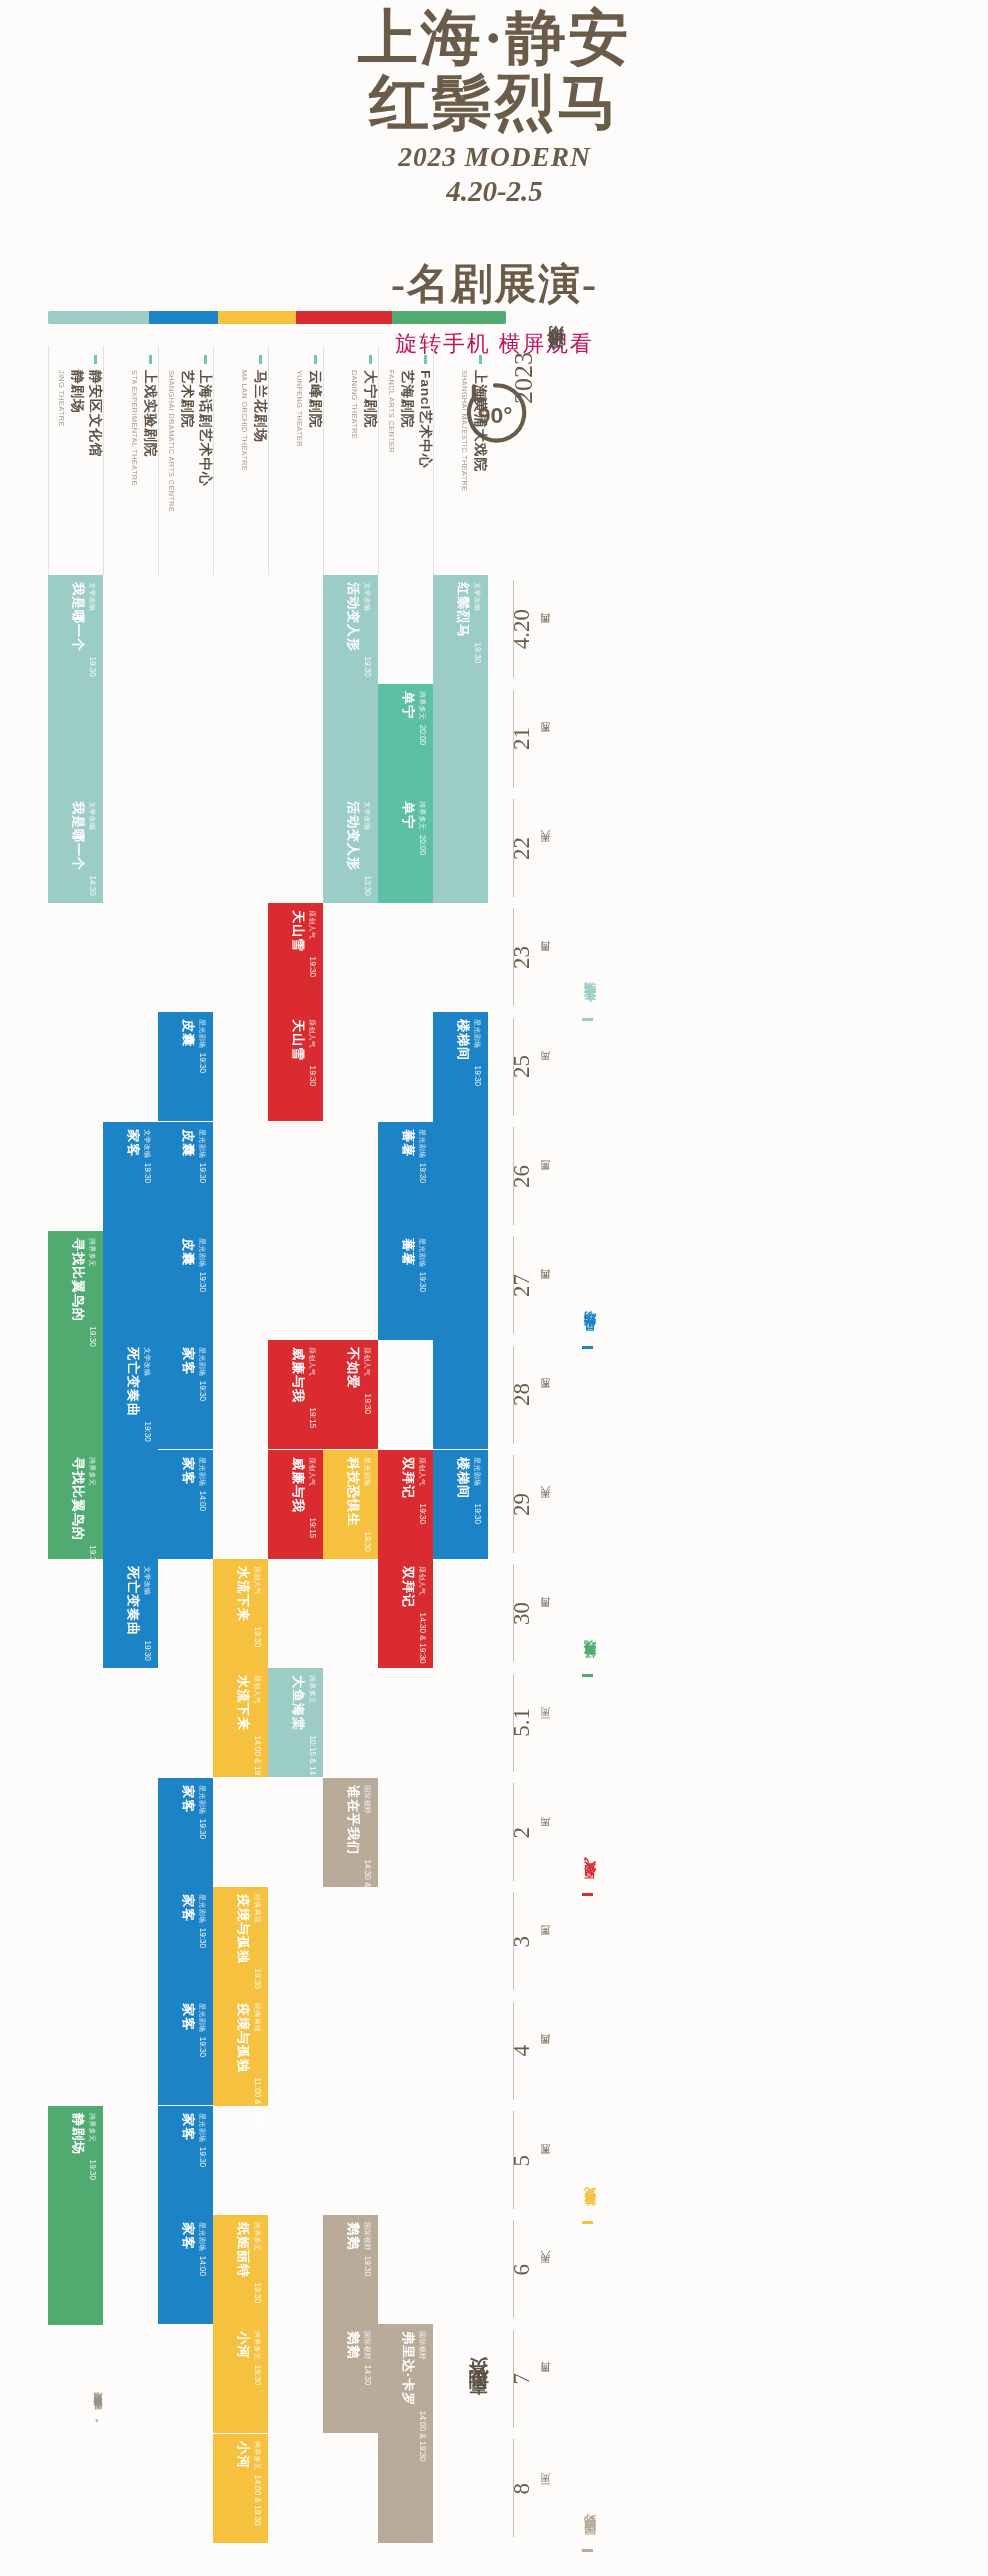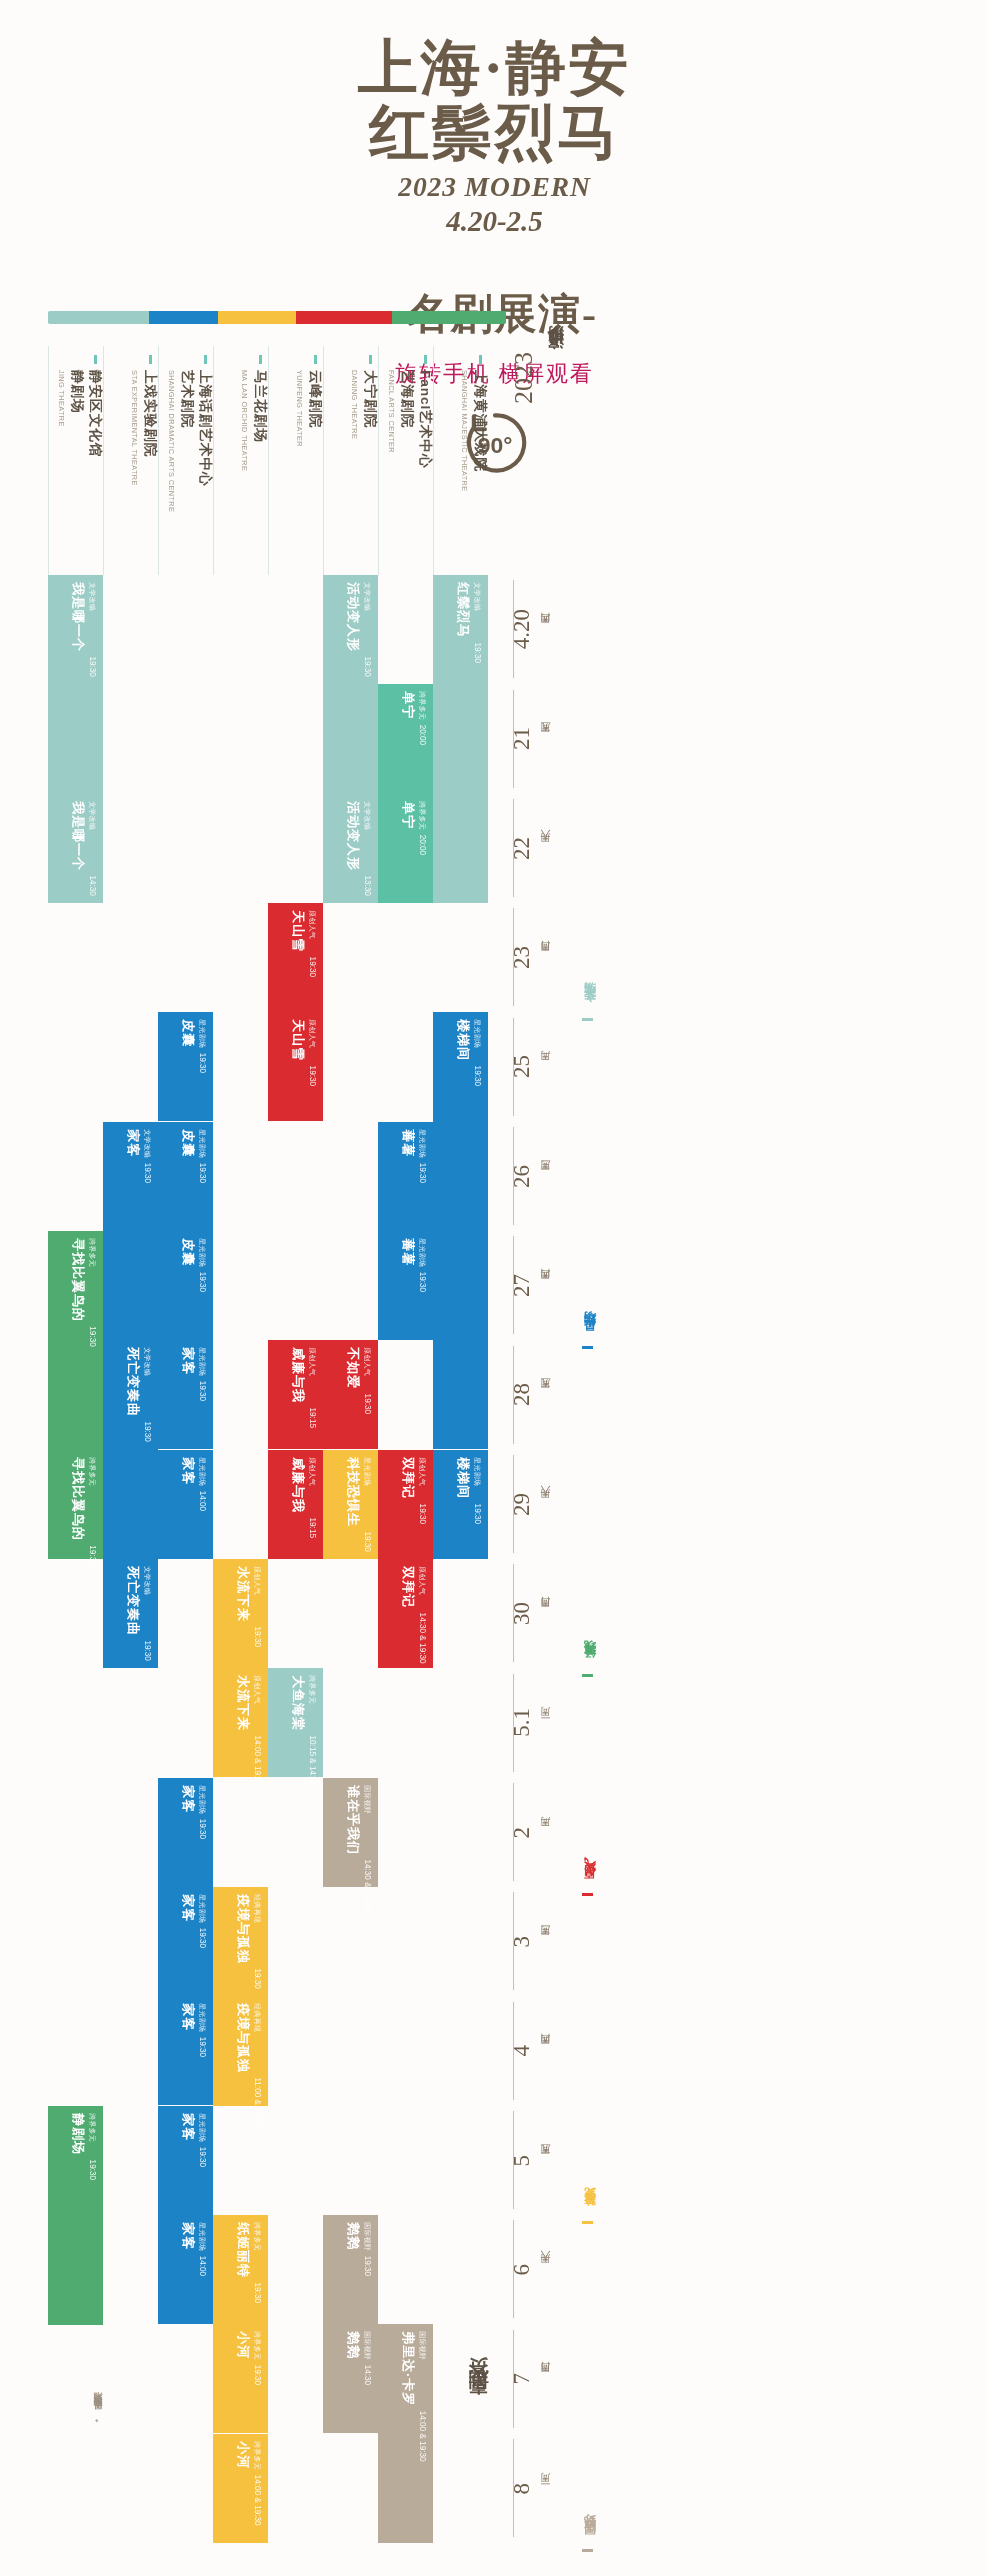--- a/index.html
+++ b/index.html
@@ -2,21 +2,21 @@
 <html style="font-size:14.6px"><head>
 <meta charset="utf-8">
 <style>
   html,body{margin:0;padding:0;background:#fdfcfa;}
   body{
     font-family:"Liberation Sans","DejaVu Sans",sans-serif;
     width:989px; height:2576px; position:relative; overflow:hidden;
     color:#6d5f4e;
   }
   
-  .header{ text-align:center; padding-top:36px; }
+  .header{ text-align:center; padding-top:6px; }
   .title-cn1{
     font-family:"Liberation Serif","DejaVu Serif",serif;
     font-weight:bold; font-size:60px; letter-spacing:2.7px;
     color:#6b5b49; line-height:1.08; margin:0;
   }
   .title-cn2{
     font-family:"Liberation Serif","DejaVu Serif",serif;
     font-weight:bold; font-size:60px; letter-spacing:2.7px;
     color:#6b5b49; line-height:1.08; margin:0;
   }

